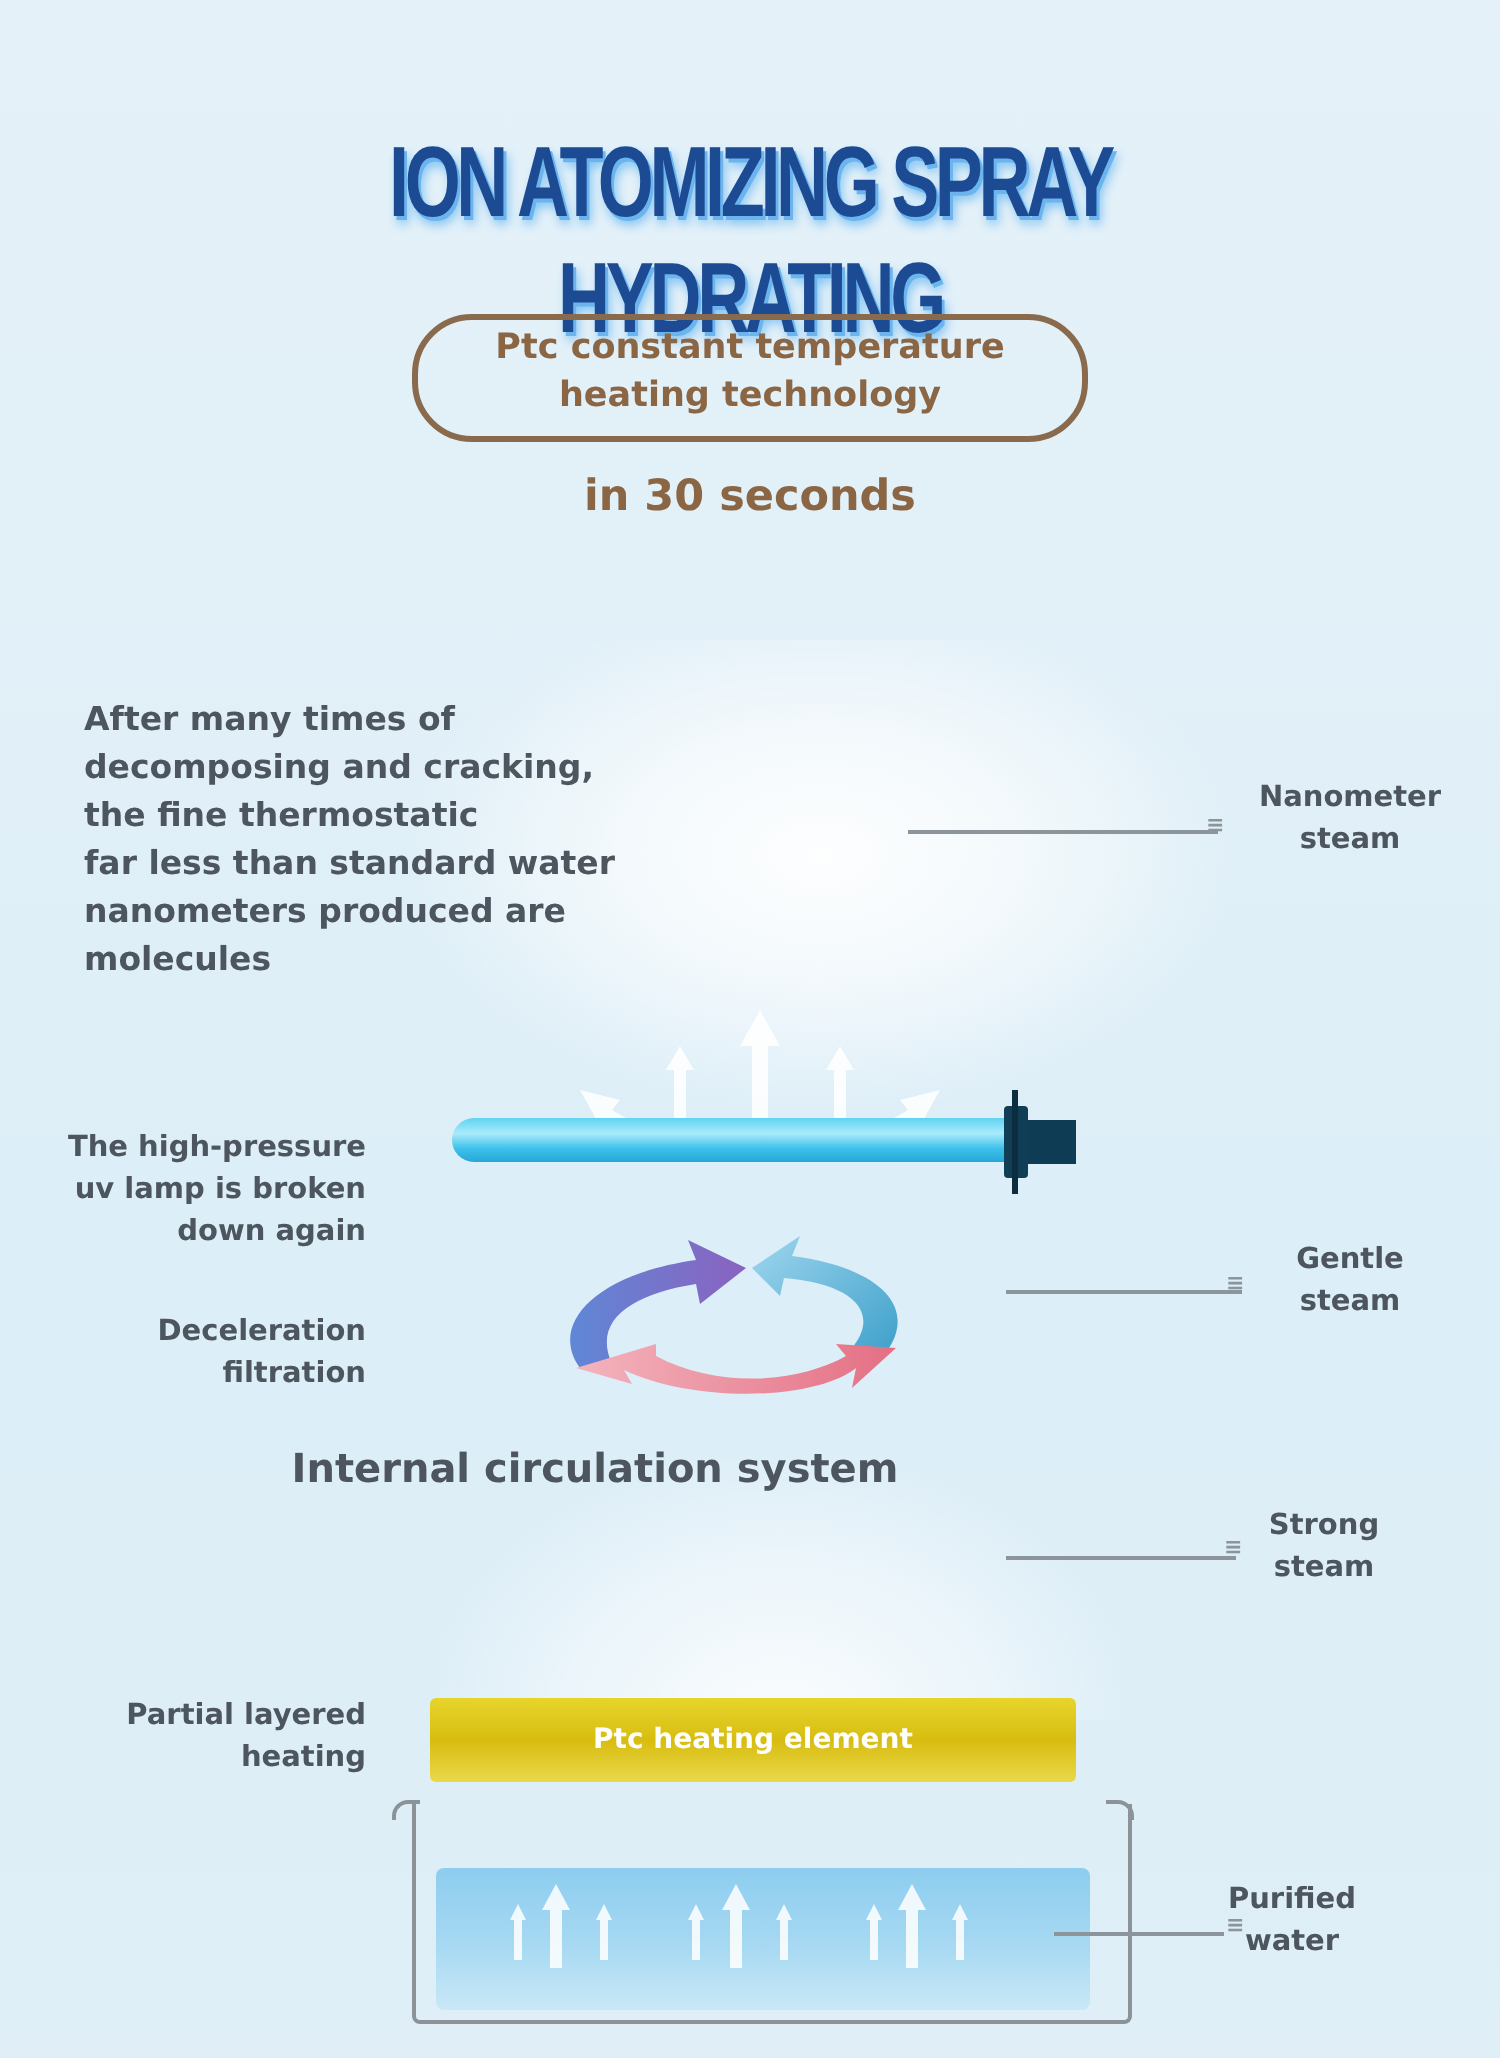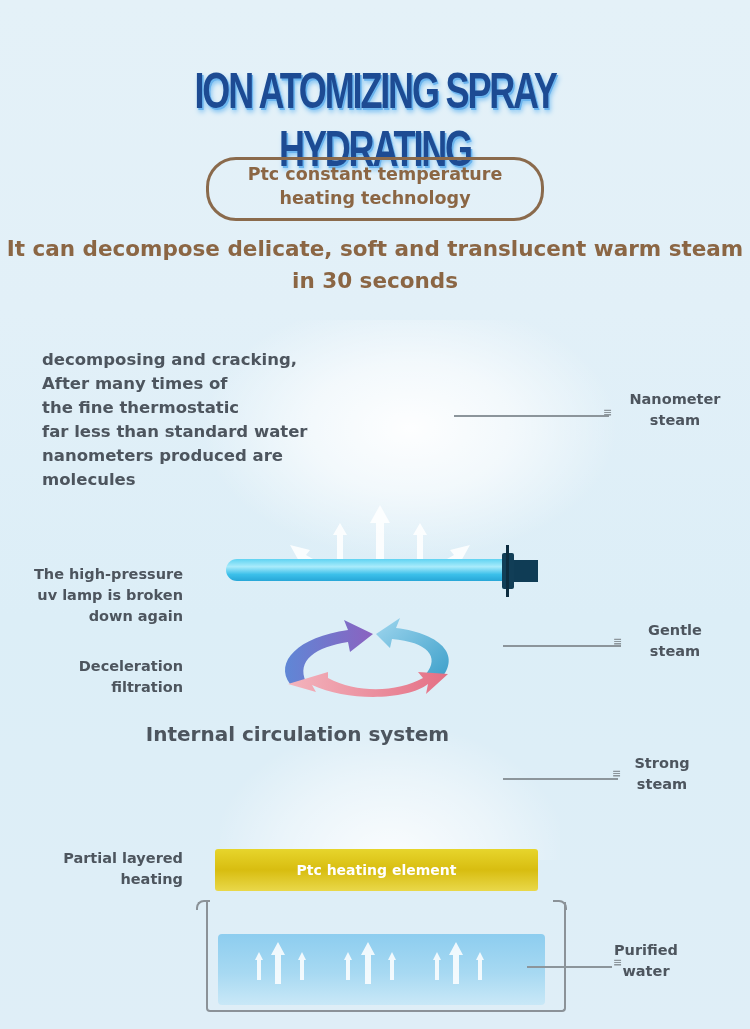--- a/index.html
+++ b/index.html
@@ -103,27 +103,26 @@
 <div class="abs steam-fan"></div>
 
 <div class="abs title">ION ATOMIZING SPRAY HYDRATING</div>
 
 <div class="abs pill">
   <span>Ptc constant temperature</span>
   <span>heating technology</span>
 </div>
 
 <div class="abs subhead">
-  <div>It can decompose delicate, soft and translucent warm steam</div>
   <div>in 30 seconds</div>
 </div>
 
 <div class="abs desc">
+  <div>After many times of</div>
   <div>decomposing and cracking,</div>
-  <div>After many times of</div>
   <div>the fine thermostatic</div>
   <div>far less than standard water</div>
   <div>nanometers produced are</div>
   <div>molecules</div>
 </div>
 
 <div class="abs leader" style="left:454px; top:415px; width:155px;"></div>
 <div class="abs eq" style="left:603px; top:409px;">≡</div>
 <div class="abs right-label" style="left:620px; top:389px; width:110px;">
   <div>Nanometer</div>

